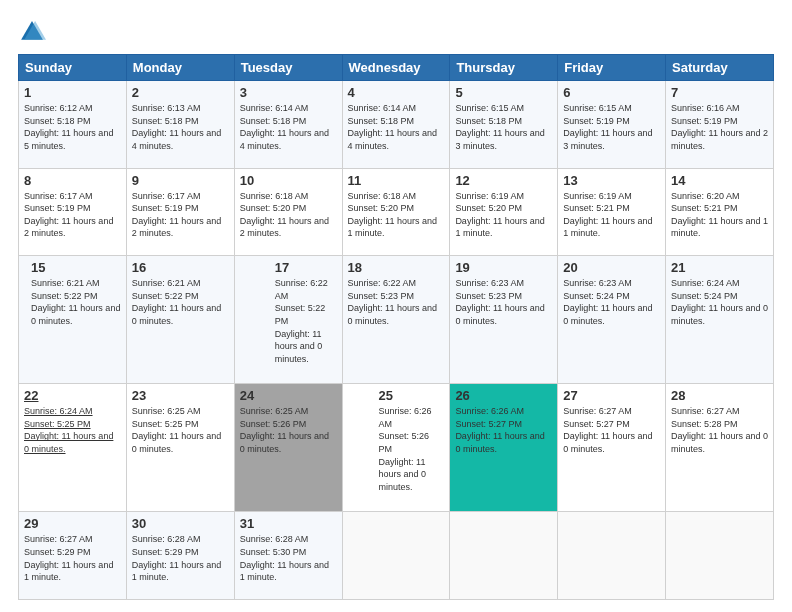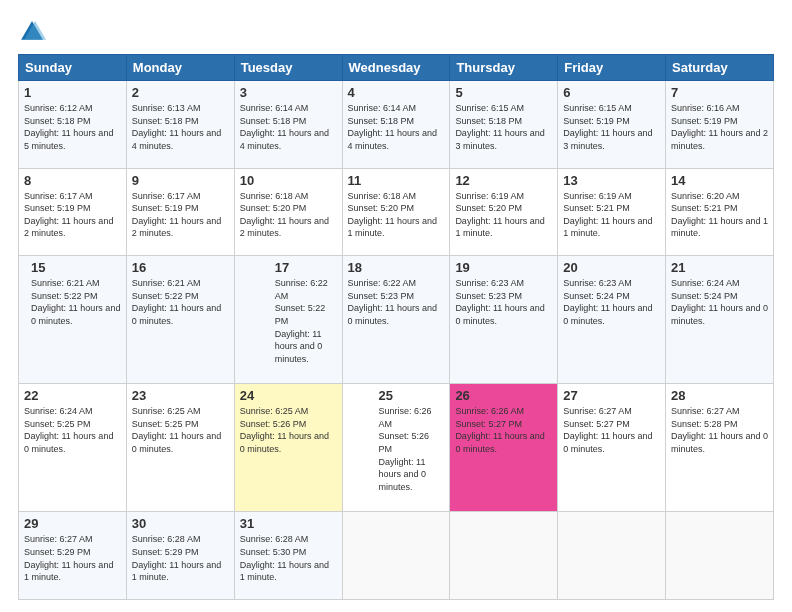--- a/index.html
+++ b/index.html
@@ -303,53 +303,53 @@
           <td style="background: rgb(245, 248, 252);">
         <span class="day-num">21</span>
         <div class="day-info">
           <span>Sunrise: 6:24 AM</span><br>
           <span>Sunset: 5:24 PM</span><br>
           <span>Daylight: 11 hours and 0 minutes.</span>
         </div>
       </td>
         </tr>
         <tr>
-          <td style="background: rgb(255, 255, 255);">
+          <td style="background: rgb(255, 255, 255); text-decoration: underline;">
         <span class="day-num">22</span>
         <div class="day-info">
           <span>Sunrise: 6:24 AM</span><br>
           <span>Sunset: 5:25 PM</span><br>
           <span>Daylight: 11 hours and 0 minutes.</span>
         </div>
       </td>
           <td style="background: rgb(255, 255, 255);">
         <span class="day-num">23</span>
         <div class="day-info">
           <span>Sunrise: 6:25 AM</span><br>
           <span>Sunset: 5:25 PM</span><br>
           <span>Daylight: 11 hours and 0 minutes.</span>
         </div>
       </td>
-          <td style="background: #fef9c3;">
+          <td style="background: #a3a3a3;">
         <span class="day-num">24</span>
         <div class="day-info">
           <span>Sunrise: 6:25 AM</span><br>
           <span>Sunset: 5:26 PM</span><br>
           <span>Daylight: 11 hours and 0 minutes.</span>
         </div>
       </td>
           <td style="background: rgb(255, 255, 255); padding-left: 36px;">
         <span class="day-num">25</span>
         <div class="day-info">
           <span>Sunrise: 6:26 AM</span><br>
           <span>Sunset: 5:26 PM</span><br>
           <span>Daylight: 11 hours and 0 minutes.</span>
         </div>
       </td>
-          <td style="background: #ec4899;">
+          <td style="background: #14b8a6;">
         <span class="day-num">26</span>
         <div class="day-info">
           <span>Sunrise: 6:26 AM</span><br>
           <span>Sunset: 5:27 PM</span><br>
           <span>Daylight: 11 hours and 0 minutes.</span>
         </div>
       </td>
           <td style="background: rgb(255, 255, 255);">
         <span class="day-num">27</span>
         <div class="day-info">

